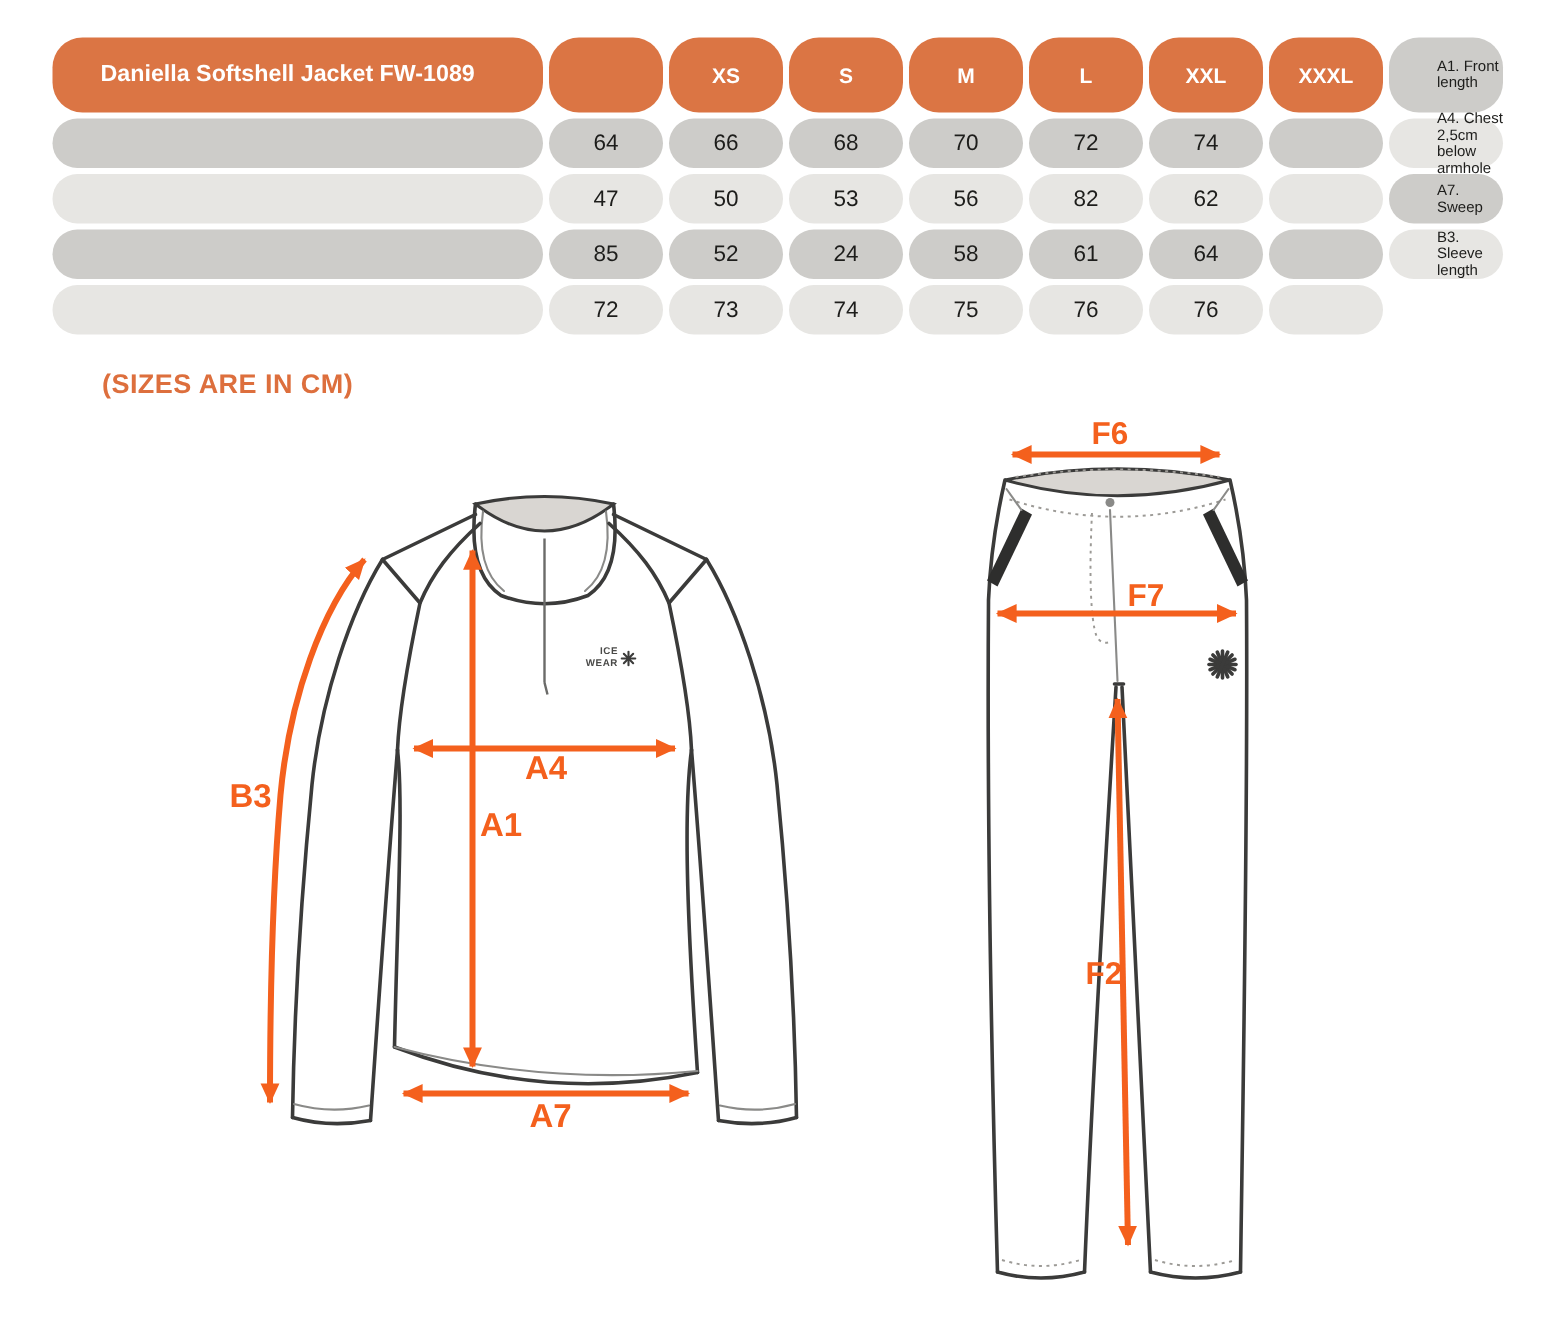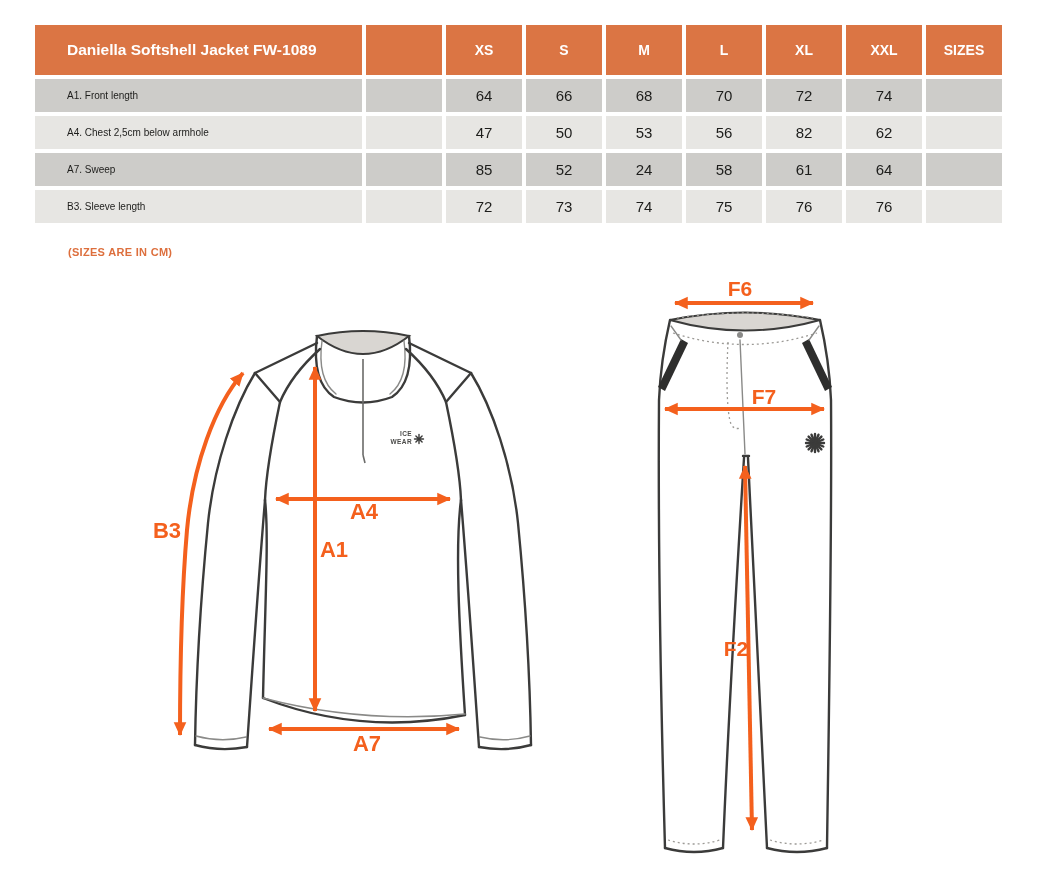--- a/index.html
+++ b/index.html
@@ -11,31 +11,31 @@
     width:1039px;height:894px;background:#ffffff;overflow:hidden;position:relative;
     font-family:"Liberation Sans", sans-serif;
   }
   .chart{
     position:absolute;left:35px;top:25px;
     display:grid;
     grid-template-columns:327px 76px repeat(7,76px);
     grid-template-rows:50px repeat(4,33px);
     gap:4px;
   }
-  .cell{display:flex;align-items:center;justify-content:center;color:#1D1D1B;}
+  .cell{display:flex;align-items:center;justify-content:center;color:#1D1D1B;border-radius:20px;}
   .cell.head{background:var(--header-bg,#DB7544);color:#fff;}
   .cell.title{justify-content:flex-start;padding-left:32px;font-weight:700;font-size:15.5px;}
   .cell.size{font-weight:700;font-size:14px;}
   .cell.lab{justify-content:flex-start;padding-left:32px;font-size:10px;}
   .cell.val{font-size:15px;}
   .cell.dark{background:var(--row-dark,#CDCCC9);}
   .cell.light{background:var(--row-light,#E7E6E3);}
   .note{
     position:absolute;left:68px;top:246px;
-    color:var(--note,#DD6F3D);font-size:11px;font-weight:600;letter-spacing:.3px;
+    color:var(--note,#DD6F3D);font-size:18px;font-weight:600;letter-spacing:.3px;
   }
   svg{position:absolute;overflow:visible;}
   .oline{fill:none;stroke:var(--line,#3B3B3A);stroke-width:2.4;stroke-linecap:round;stroke-linejoin:round;}
   .oline.thin{stroke-width:1.4;stroke:#8A8A88;}
   .gfill{fill:#D9D6D2;stroke:var(--line,#3B3B3A);stroke-width:2;}
   .stitch{fill:none;stroke:var(--stitch,#9C9A96);stroke-width:1.3;stroke-dasharray:2 3;}
   .zip{fill:none;stroke:#6B6B69;stroke-width:1.6;}
   .arrow{fill:none;stroke:var(--arrow,#F4601D);stroke-width:4;}
   .mlabel{fill:var(--arrow,#F4601D);font-family:"Liberation Sans",sans-serif;font-weight:700;font-size:22px;text-anchor:middle;}
   .mlabel.sm{font-size:21px;}
@@ -48,23 +48,22 @@
 <body>
 
 <div class="chart">
 
   <div class="cell head title">Daniella Softshell Jacket FW-1089</div>
   <div class="cell head"></div>
   <div class="cell head size">XS</div>
   <div class="cell head size">S</div>
   <div class="cell head size">M</div>
   <div class="cell head size">L</div>
-  <div class="cell head size">XL</div>
   <div class="cell head size">XXL</div>
-  <div class="cell head size">SIZES</div>
+  <div class="cell head size">XXXL</div>
 
   <div class="cell lab dark">A1. Front length</div>
   <div class="cell dark"></div>
   <div class="cell val dark">64</div>
   <div class="cell val dark">66</div>
   <div class="cell val dark">68</div>
   <div class="cell val dark">70</div>
   <div class="cell val dark">72</div>
   <div class="cell val dark">74</div>
   <div class="cell val dark"></div>

